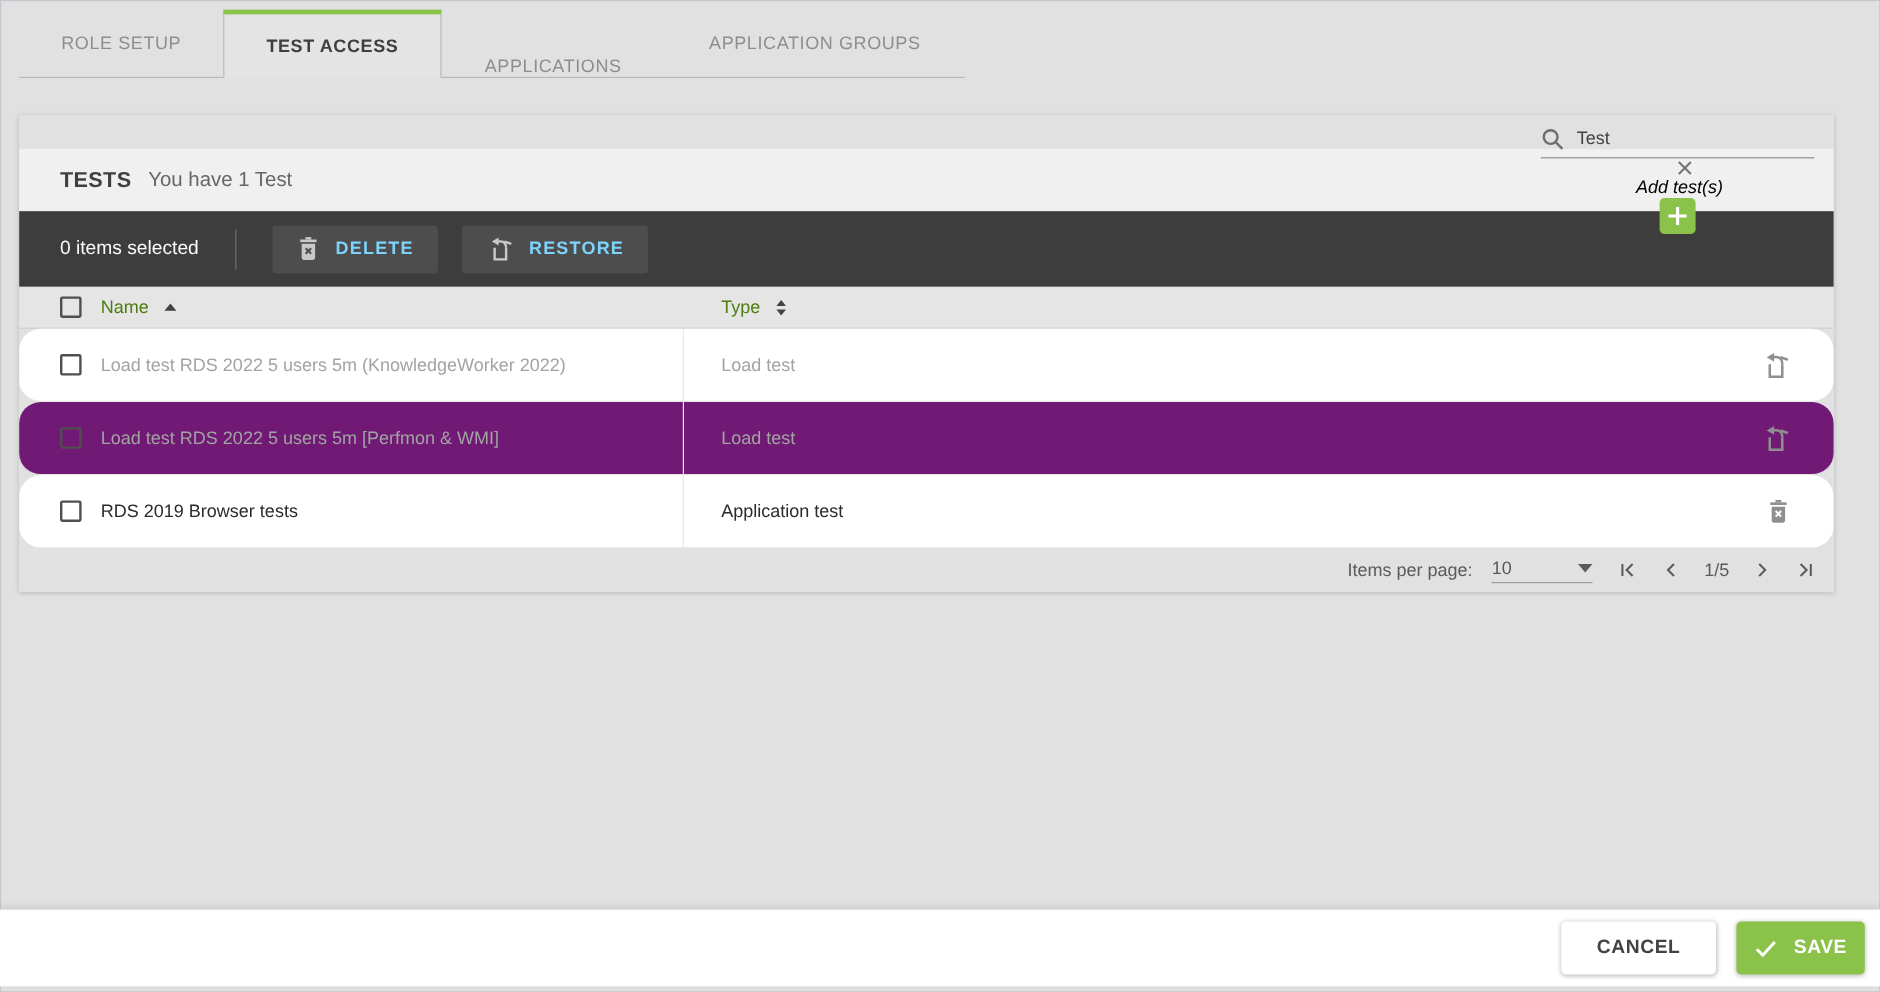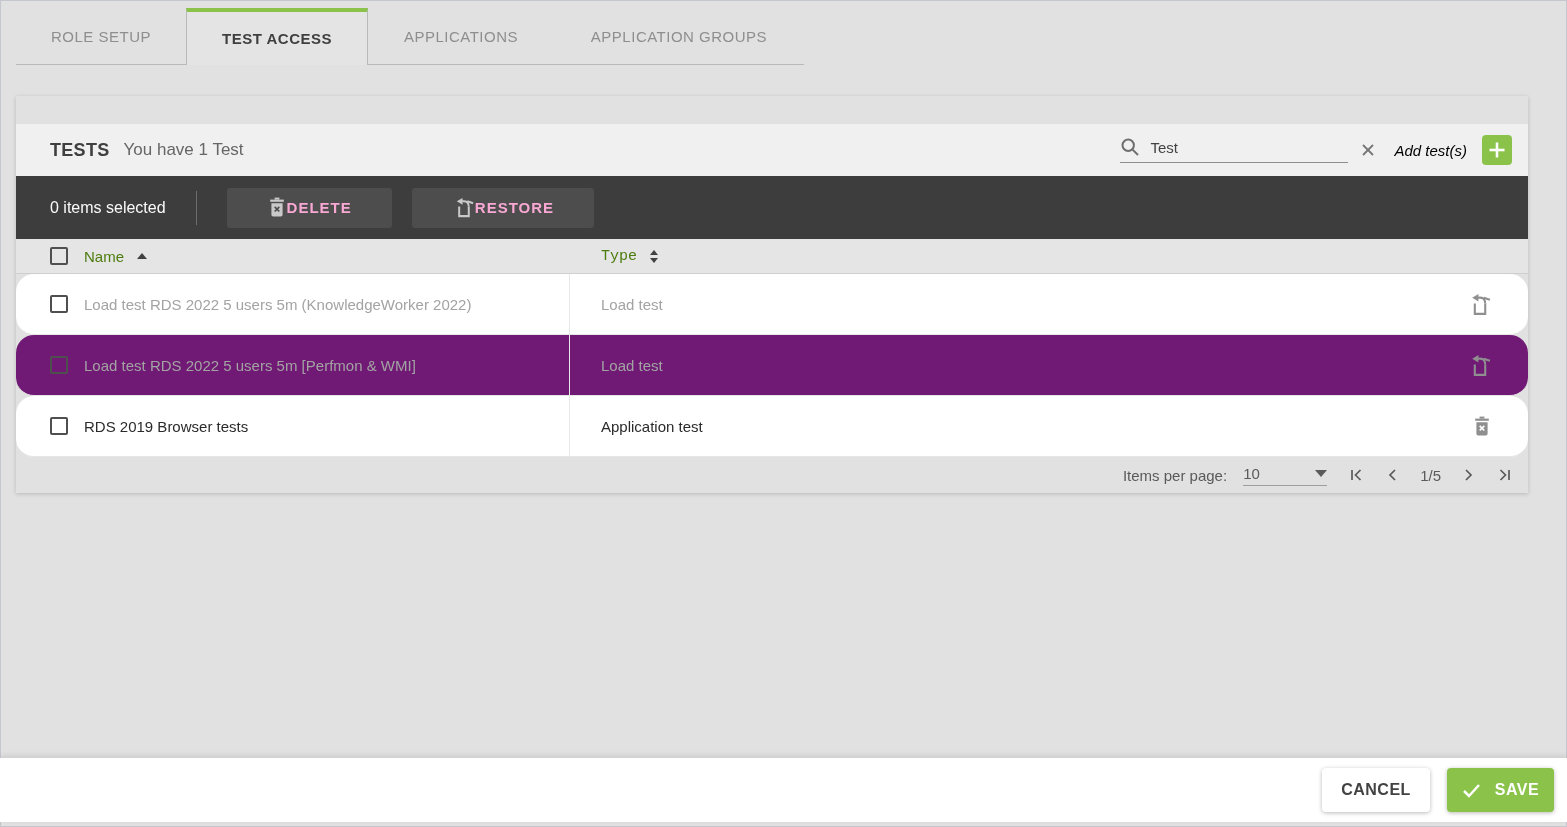--- a/index.html
+++ b/index.html
@@ -12,49 +12,49 @@
     outline: 1px solid #c4c8ce;
     outline-offset: -1px;
   }
   
   .tabbar { position: absolute; left: 16px; top: 8px; display: flex; height: 57px; }
   .tab {
     display: flex; align-items: center; justify-content: center;
     font-size: 15px; letter-spacing: .5px; color: #8e8e8e;
     border-bottom: 1px solid #b9b9b9; cursor: pointer; height: 100%;
   }
-  .tab.t0 { width: 170px; } .tab.t1 { width: 182px; } .tab.t2 { width: 186px; } .tab.t3 { width: 250px; }
+  .tab.t0 { width: 170px; } .tab.t1 { width: 182px; } .tab.t2 { width: 186px; align-items: flex-end; } .tab.t3 { width: 250px; }
   .tab.active {
     color: #3f3f3f; font-weight: bold; background: #e4e4e4;
     border: 1px solid #b9b9b9; border-bottom: none; border-top: 4px solid #8bc34a;
   }
   
   .panel { position: absolute; left: 16px; top: 96px; width: 1512px; box-shadow: 0 1px 4px rgba(0,0,0,.18); }
   .panel-header { height: 52px; background: #f0f0f0; display: flex; align-items: center; padding: 0 16px 0 34px; margin-top: 28px; }
   .panel-title { font-size: 18px; font-weight: bold; color: #3f3f3f; letter-spacing: .3px; }
   .panel-subtitle { font-size: 17px; color: #666; margin-left: 14px; }
-  .header-right { margin-left: auto; display: flex; align-items: center; }
+  .header-right { margin-left: auto; display: flex; align-items: center; flex-direction: column; }
   .search-box { display: flex; align-items: center; border-bottom: 1px solid #8e8e8e; width: 228px; padding-bottom: 5px; }
   .search-box input {
     border: none; background: transparent; outline: none;
     font-family: "Liberation Sans", sans-serif; font-size: 15px; color: #424242;
     width: 100%; margin-left: 10px;
   }
   .icon-btn { display: flex; align-items: center; justify-content: center; cursor: pointer; }
   .clear-x { margin-left: 12px; }
   .add-label { font-style: italic; color: #000000; font-size: 15px; margin: 0 15px 0 18px; }
   .add-btn { width: 30px; height: 30px; background: #8bc34a; border-radius: 4px; }
   
   .toolbar { height: 63px; background: #3d3d3d; display: flex; align-items: center; padding-left: 34px; }
   .selected-text { color: #fafafa; font-size: 16px; }
   .toolbar-divider { width: 1px; height: 34px; background: #6b6b6b; margin: 0 30px; }
   .tbtn {
     height: 40px; background: #4d4d4d; border-radius: 3px; border: none;
-    display: flex; align-items: center; padding: 0 40px; margin-right: 20px;
-    color: #f9a8d4; font-size: 15px; font-weight: bold; letter-spacing: 1px;
+    display: flex; align-items: center; gap: 13px; padding: 0 20px; margin-right: 20px;
+    color: #7dd3fc; font-size: 15px; font-weight: bold; letter-spacing: 1px;
     font-family: "Liberation Sans", sans-serif; cursor: pointer;
   }
   
   .thead {
     height: 35px; background: #e5e5e5; display: flex; align-items: center;
     font-size: 15px; color: #4d7c0f; border-bottom: 1px solid #cfcfcf;
   }
   .cell-name { width: 553px; display: flex; align-items: center; padding-left: 34px; }
   .cell-type { flex: 1; display: flex; align-items: center; padding-left: 32px; align-self: stretch; }
   .checkbox { width: 18px; height: 18px; border: 2px solid #4f4f4f; border-radius: 2px; margin-right: 16px; flex: none; cursor: pointer; background: transparent; }
@@ -78,21 +78,21 @@
   .caret-down { width: 0; height: 0; border-left: 6px solid transparent; border-right: 6px solid transparent; border-top: 7px solid #5a5a5a; }
   .pagenav { display: flex; align-items: center; gap: 22px; }
   .page-info { color: #5a5a5a; }
   
   .footer {
     position: absolute; left: 0; bottom: 5px; width: 100%; height: 64px; background: #fff;
     box-shadow: 0 -2px 6px rgba(0,0,0,.10);
     display: flex; align-items: center; justify-content: flex-end; gap: 17px; padding-right: 13px;
   }
   .cancel-btn {
-    width: 108px; height: 44px; background: #fff; border: none; border-radius: 4px;
+    width: 129px; height: 44px; background: #fff; border: none; border-radius: 4px;
     box-shadow: 0 1px 4px rgba(0,0,0,.28); color: #424242; font-size: 16px; font-weight: bold;
     letter-spacing: .5px; font-family: "Liberation Sans", sans-serif; cursor: pointer;
   }
   .save-btn {
     width: 107px; height: 44px; background: #8bc34a; border: none; border-radius: 4px;
     box-shadow: 0 1px 4px rgba(0,0,0,.28); color: #fff; font-size: 16px; font-weight: bold;
     letter-spacing: .5px; font-family: "Liberation Sans", sans-serif; cursor: pointer;
     display: inline-flex; align-items: center; justify-content: center; gap: 14px;
   }
 </style>
@@ -175,21 +175,21 @@
   </div>
 
   <div class="thead">
     <div class="cell-name">
       <div class="checkbox"></div>
       <div class="col-label">
         <span>Name</span>
         <span class="sort-up"></span>
       </div>
     </div>
-    <div class="cell-type" style="border-left:none;font-family:Liberation Mono, monospace;">
+    <div class="cell-type" style="border-left:none;">
       <div class="col-label">
         <span>Type</span>
         <span class="sort-both">
             <span class="up"></span>
             <span class="down"></span>
           </span>
       </div>
     </div>
   </div>
 

